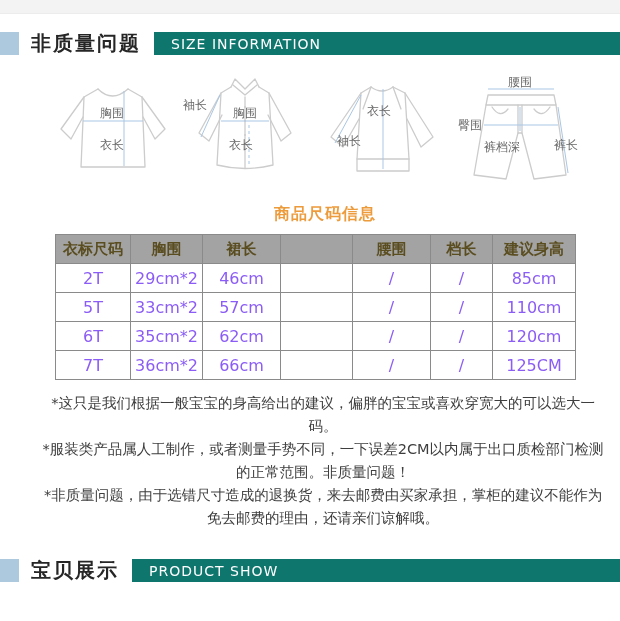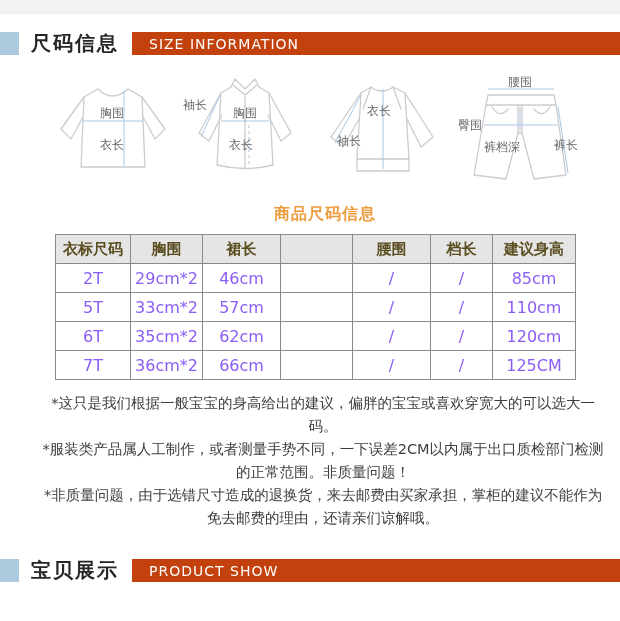--- a/index.html
+++ b/index.html
@@ -11,21 +11,21 @@
   .top-strip{height:13px;background:#f3f3f3;border-bottom:1px solid #ececec;}
 
   
   .section-header{display:flex;align-items:center;height:23px;margin-top:18px;}
   .section-header .sq{width:19px;height:23px;background:#adc9dd;flex:none;}
   .section-header .cn-title{
     margin-left:12px;font-size:20px;font-weight:bold;color:#262626;
     letter-spacing:2px;white-space:nowrap;
   }
   .section-header .banner{
-    flex:1;margin-left:13px;height:23px;background:#c2410c;color:#ffffff;
+    flex:1;margin-left:13px;height:23px;background:#0f766e;color:#ffffff;
     font-size:14px;letter-spacing:1px;display:flex;align-items:center;
     padding-left:17px;
   }
 
   
   .diagrams{
     margin-top:20px;height:112px;display:flex;justify-content:space-between;
     padding:0 40px 0 56px;
   }
   .diagram{flex:none;}
@@ -43,38 +43,38 @@
 
   
   table.size-table{
     margin:9px 0 0 55px;width:520px;border-collapse:collapse;table-layout:fixed;
   }
   table.size-table th,table.size-table td{
     border:1px solid #8a8a8a;height:28px;text-align:center;vertical-align:middle;
     padding:0;overflow:hidden;white-space:nowrap;
   }
   table.size-table th{
-    background:#e5e5e5;color:#5a4d20;font-size:15px;font-weight:bold;
+    background:#a3a3a3;color:#5a4d20;font-size:15px;font-weight:bold;
   }
   table.size-table td{color:#8b5cf6;font-size:16px;}
 
   
   .notes{margin:12px 0 0 40px;width:566px;text-align:center;}
   .notes p{margin:0;font-size:14.5px;line-height:23px;color:#3e3e3e;}
 
   .section-header.bottom{margin-top:29px;}
 </style>
 </head>
 <body>
 
 <div class="top-strip"></div>
 
 <div class="section-header">
   <div class="sq"></div>
-  <div class="cn-title">尺码信息</div>
+  <div class="cn-title">非质量问题</div>
   <div class="banner">SIZE INFORMATION</div>
 </div>
 
 <div class="diagrams">
 
   <div class="diagram">
     <svg width="112" height="112" viewBox="0 0 112 112">
       <path class="g-outline" d="M42,14 Q56,28 72,14"></path>
       <path class="g-outline" d="M42,14 L28,22 L25,92 L89,92 L86,22 L72,14"></path>
       <path class="g-outline" d="M28,22 L5,54 L15,64 L27,42"></path>

